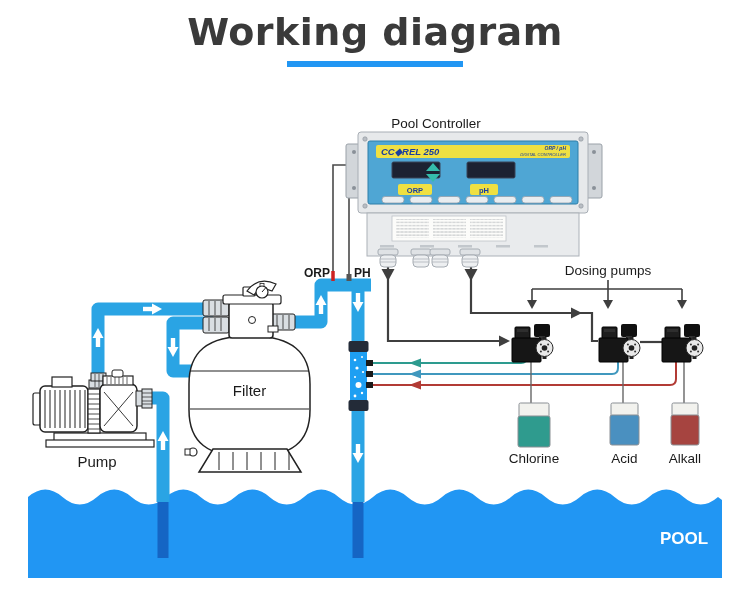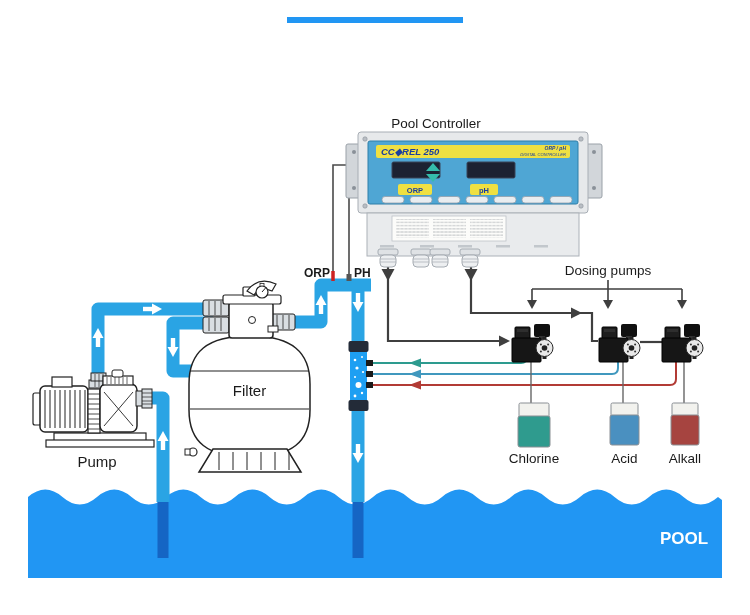--- a/index.html
+++ b/index.html
@@ -18,20 +18,21 @@
   .pool-lbl{font-size:17px;font-weight:bold;fill:#ffffff;}
   .brand{font-size:9.5px;font-weight:bold;font-style:italic;fill:#1B3F9E;}
   .brand-small{font-size:5px;font-weight:bold;font-style:italic;fill:#1B3F9E;}
   .brand-tiny{font-size:4.2px;font-style:italic;fill:#1B3F9E;}
   .btn-lbl{font-size:7.5px;font-weight:bold;fill:#1B3F9E;}
 </style>
 </head>
 <body>
 
 <div class="title-wrap">
+  <h1>Working diagram</h1>
   <div class="title-underline"></div>
 </div>
 
 <svg viewBox="0 0 750 615" width="750" height="615">
   <defs>
     <pattern id="tlines" width="4" height="3.2" patternUnits="userSpaceOnUse">
       <rect width="4" height="3.2" fill="#FCFCFA"></rect>
       <line x1="0.3" y1="1.6" x2="3.7" y2="1.6" stroke="#9AA0A6" stroke-width="0.7"></line>
     </pattern>
     <g id="flow-arrow">

